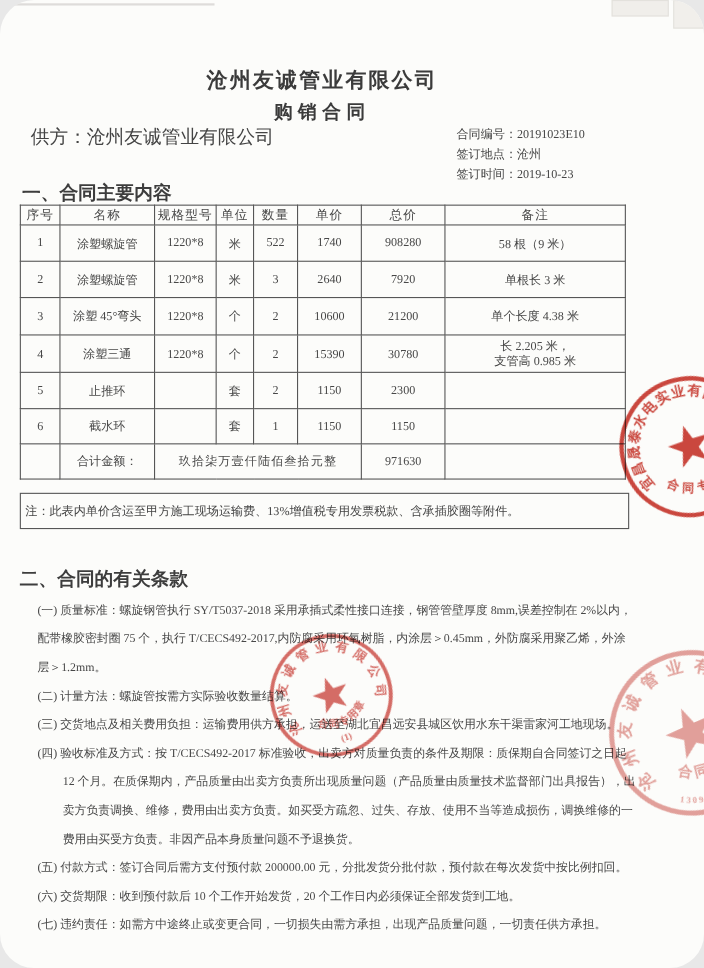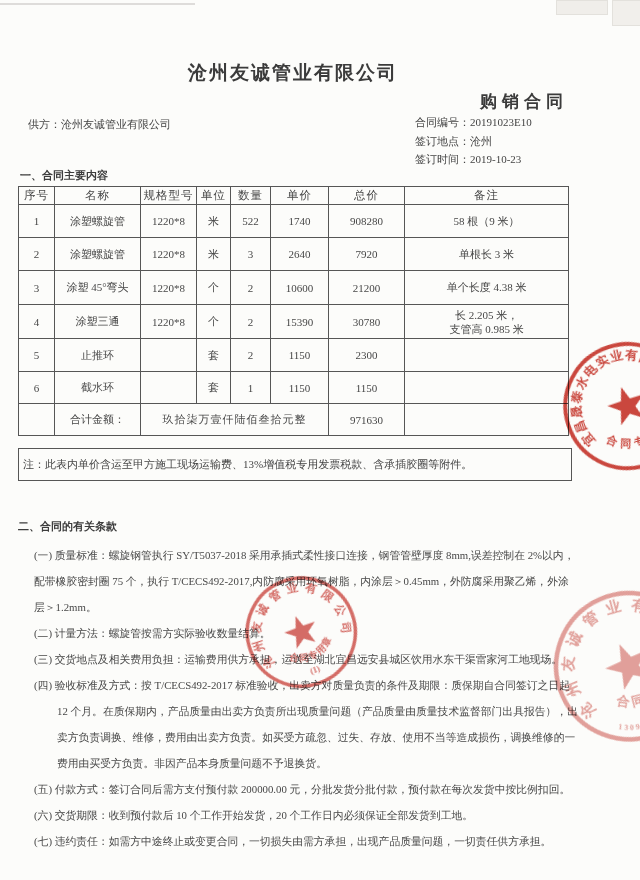--- a/index.html
+++ b/index.html
@@ -1,35 +1,35 @@
 <!DOCTYPE html>
 <html><head>
 <meta charset="utf-8">
 <style>
   html,body { margin:0; padding:0; background:#e8e8e8; }
   .page {
     position:relative; width:640px; height:880px; margin:0 auto;
     background:#fcfcfa; overflow:hidden;
     font-family:"Liberation Serif","DejaVu Serif",serif;
-    color:#444; -webkit-font-smoothing:antialiased;
+    color:#444;border-radius:31px; -webkit-font-smoothing:antialiased;
   }
   
   .scan-line-top { position:absolute; left:0; top:3px; width:195px; height:2px; background:#c9c7c4; opacity:.6; }
   .scan-blob-tr1 { position:absolute; left:556px; top:0; width:50px; height:13px; background:#f0eeea; border:1px solid #e3e1dc; }
   .scan-blob-tr2 { position:absolute; left:612px; top:0; width:28px; height:24px; background:#f1efeb; border:1px solid #e3e1dc; }
 
   .title {
     position:absolute; left:18px; top:60px; width:550px; text-align:center;
     font-size:19px; font-weight:600; letter-spacing:2px; color:#3b3b3b;
   }
   .subtitle {
-    position:absolute; left:18px; top:90px; width:550px; text-align:right;
+    position:absolute; left:18px; top:90px; width:550px; text-align:center;
     font-size:17px; font-weight:600; letter-spacing:5px; color:#3b3b3b;
   }
-  .line { position:absolute; font-size:11px; line-height:15px; white-space:nowrap;text-align:center; }
+  .line { position:absolute; font-size:17px; line-height:15px; white-space:nowrap;text-align:center; }
   .supplier-line { left:28px; top:117px; }
   .buyer-line    { left:28px; top:150px; }
   .section1      { left:20px; top:168px; font-weight:600; color:#3d3d3d; }
   .info-right    { position:absolute; left:415px; top:113px; font-size:11px; line-height:18.5px; }
   .info-right div { white-space:nowrap; }
 
   table.main {
     position:absolute; left:18px; top:186px; width:550px;
     border-collapse:collapse; table-layout:fixed; font-size:11px; color:#474747;
   }

